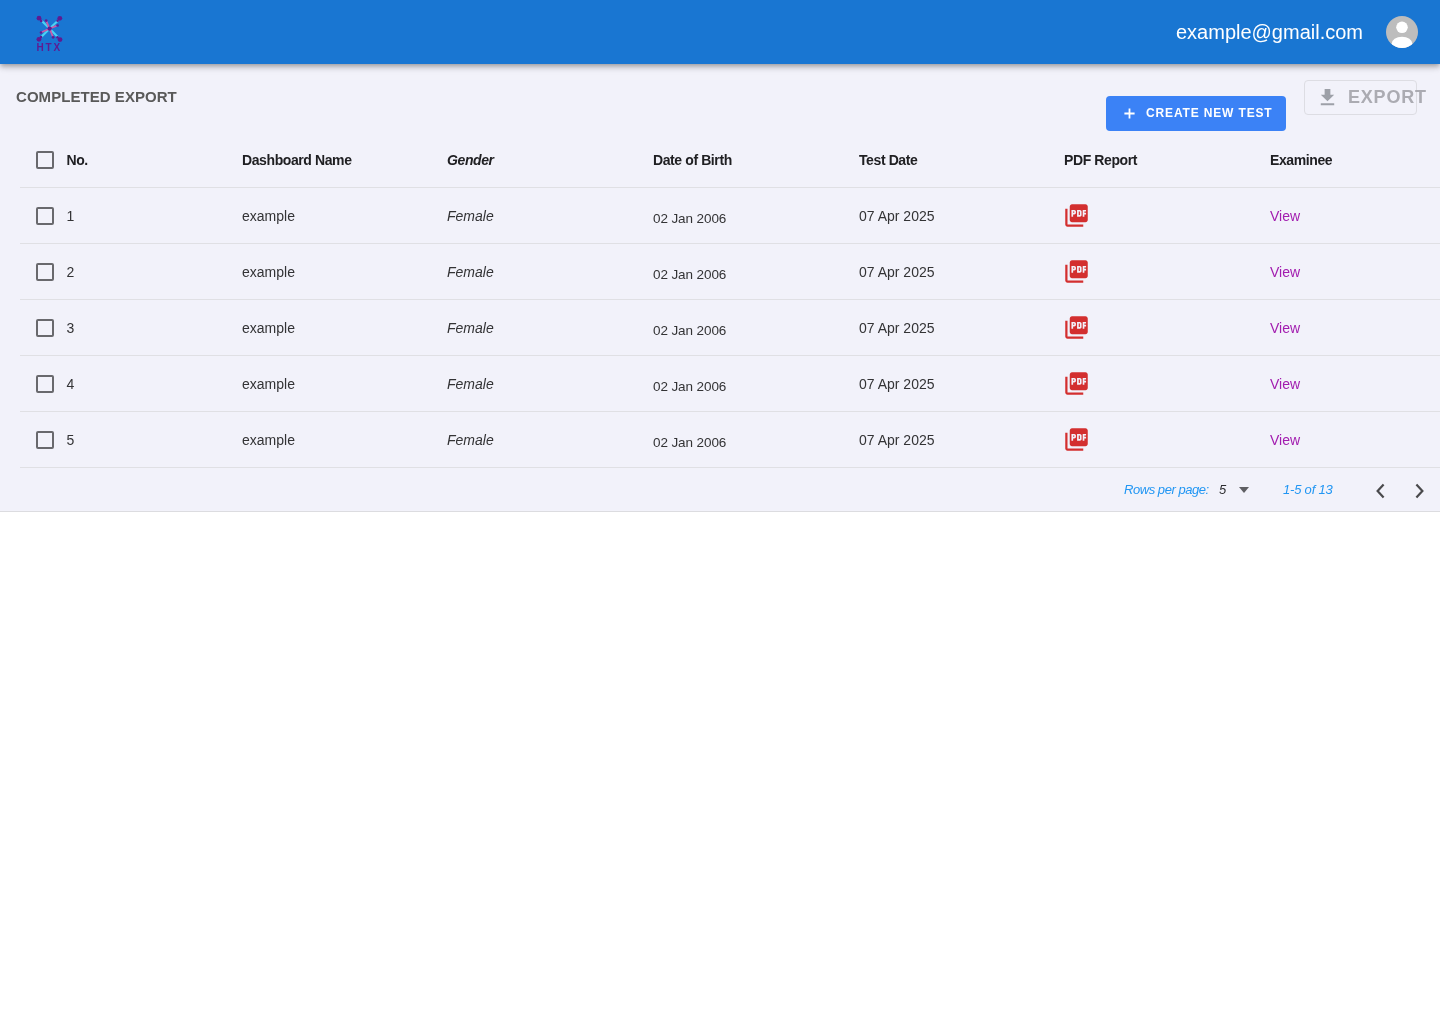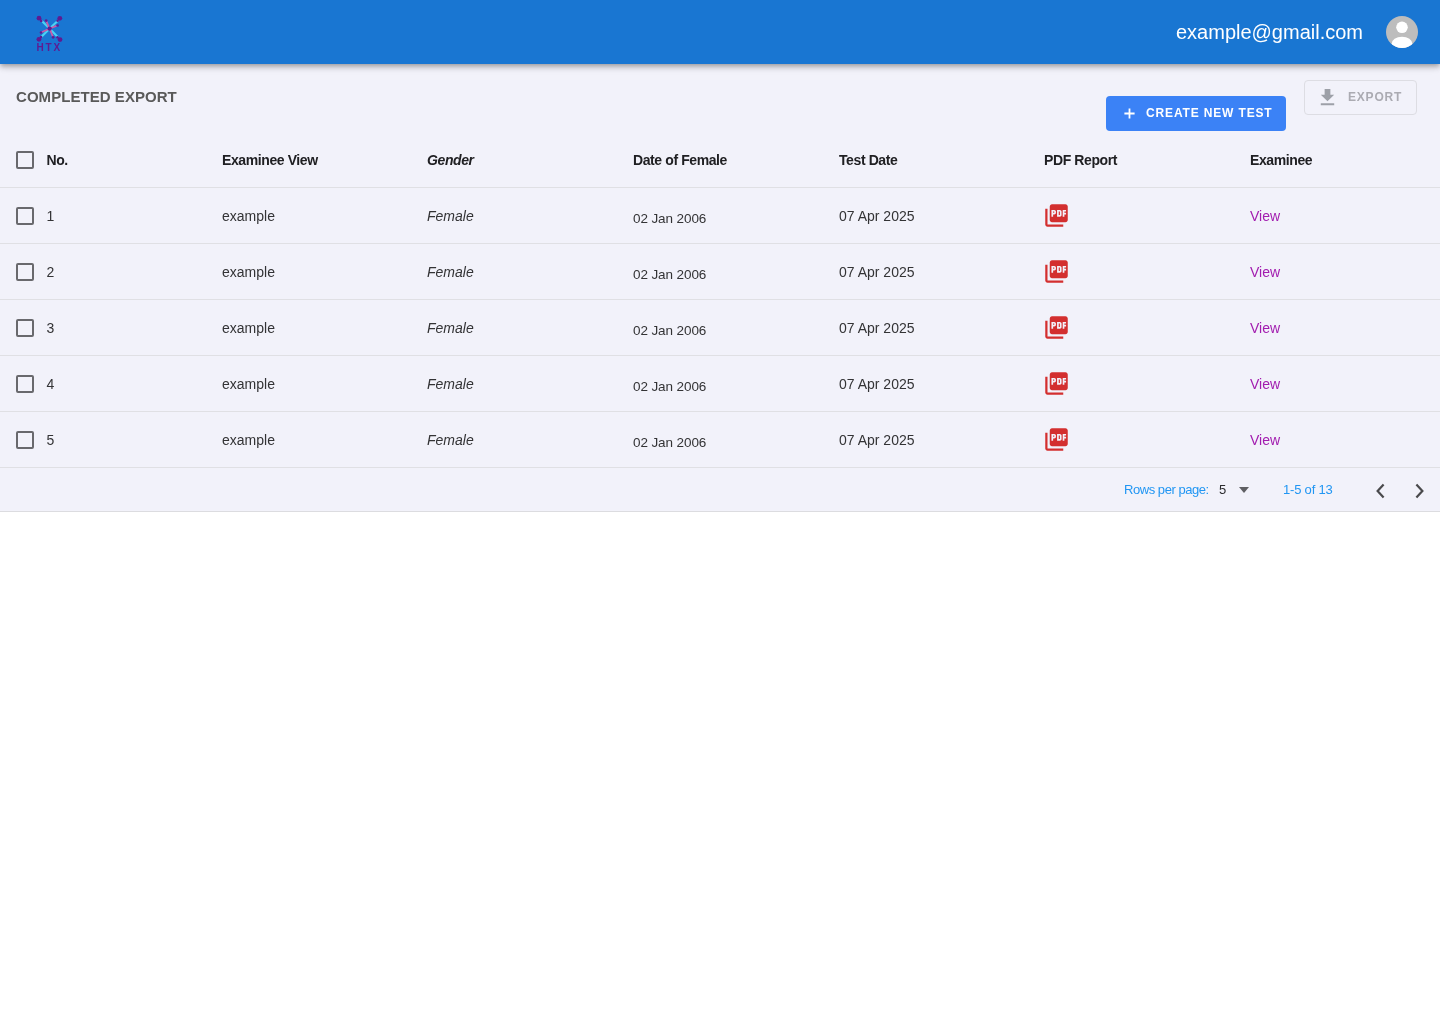--- a/index.html
+++ b/index.html
@@ -28,42 +28,42 @@
 .btn-create {
   position:absolute; left:1106px; top:96px; width:180px; height:35px;
   background:#3b82f6; border-radius:4px; color:#fff;
   font-size:12px; font-weight:bold; letter-spacing:0.85px;
 }
 .btn-create svg { position:absolute; left:18px; top:12px; }
 .btn-create span { position:absolute; left:40px; top:0; line-height:35px; }
 .btn-export {
   position:absolute; left:1304px; top:80px; width:113px; height:35px;
   background:transparent; border:1px solid #dddde3; border-radius:4px; color:#ababb2;
-  font-size:12px; font-weight:bold; letter-spacing:0.8px;
+  font-size:18px; font-weight:bold; letter-spacing:0.8px;
 }
 .btn-export svg { position:absolute; left:11px; top:5px; }
 .btn-export span { position:absolute; left:43px; top:0; line-height:33px; }
-.tbl { position:absolute; left:0; top:132px; width:1420px; }
+.tbl { position:absolute; left:0; top:132px; width:1420px;padding-left:20px; }
 .trow { position:relative; width:1440px; height:56px; border-bottom:1px solid #e0e0e4; }
 .cell { position:absolute; top:0; height:55px; line-height:56.5px; font-size:14px; color:#333335; white-space:nowrap; }
 .thead .cell { font-weight:bold; color:#202023; font-size:14px; letter-spacing:-0.4px; line-height:57.5px; }
 .cb { position:absolute; left:16px; top:19px; width:18px; height:18px; border:2px solid #69696d; border-radius:2px; background:transparent; }
 .c-no { left:46.5px; }
 .c-name { left:222px; }
 .c-gender { left:427px;font-style:italic; }
 .c-dob { left:633px; }
 .c-dob2 { left:633px; font-size:13.5px; letter-spacing:-0.1px; line-height:61px; }
 .c-test { left:839px; }
 .c-pdf { left:1044px; }
 .c-dash { left:1250px; }
 .view { color:#a21caf; font-size:14px; }
 .pdficon { position:absolute; left:1043px; top:14px; }
 .pager {
   position:absolute; left:0; top:468px; width:1440px; height:43px;
-  font-size:13px; color:#2196f3;
+  font-size:13px; color:#2196f3;font-style:italic;
 }
 .rpp { position:absolute; left:1124px; top:0; line-height:43px; letter-spacing:-0.45px; }
 .rppval { position:absolute; left:1219px; top:0; line-height:43px; color:#2b2b2e; }
 .ddarrow { position:absolute; left:1239px; top:18.5px; width:0; height:0; border-left:5.7px solid transparent; border-right:5.7px solid transparent; border-top:6.2px solid #5f5f63; }
 .range { position:absolute; left:1283px; top:0; line-height:43px; letter-spacing:-0.2px; }
 .chev { position:absolute; top:14.6px; width:10px; height:16px; }
 .chevL { left:1376px; }
 .chevR { left:1414px; }
 </style>
 </head>
@@ -116,23 +116,23 @@
   <svg width="23" height="23" viewBox="0 0 24 24" fill="#9da0a8">
       <path d="M5 20h14v-2H5v2zM19 9h-4V3H9v6H5l7 7 7-7z"></path>
     </svg>
   <span>EXPORT</span>
 </div>
 
 <div class="tbl">
   <div class="trow thead">
     <span class="cb"></span>
     <span class="cell c-no">No.</span>
-    <span class="cell c-name">Examinee View</span>
+    <span class="cell c-name">Dashboard Name</span>
     <span class="cell c-gender">Gender</span>
-    <span class="cell c-dob">Date of Female</span>
+    <span class="cell c-dob">Date of Birth</span>
     <span class="cell c-test">Test Date</span>
     <span class="cell c-pdf">PDF Report</span>
     <span class="cell c-dash">Examinee</span>
   </div>
   <div class="trow">
     <span class="cb"></span>
     <span class="cell c-no">1</span>
     <span class="cell c-name">example</span>
     <span class="cell c-gender">Female</span>
     <span class="cell c-dob2">02 Jan 2006</span>

